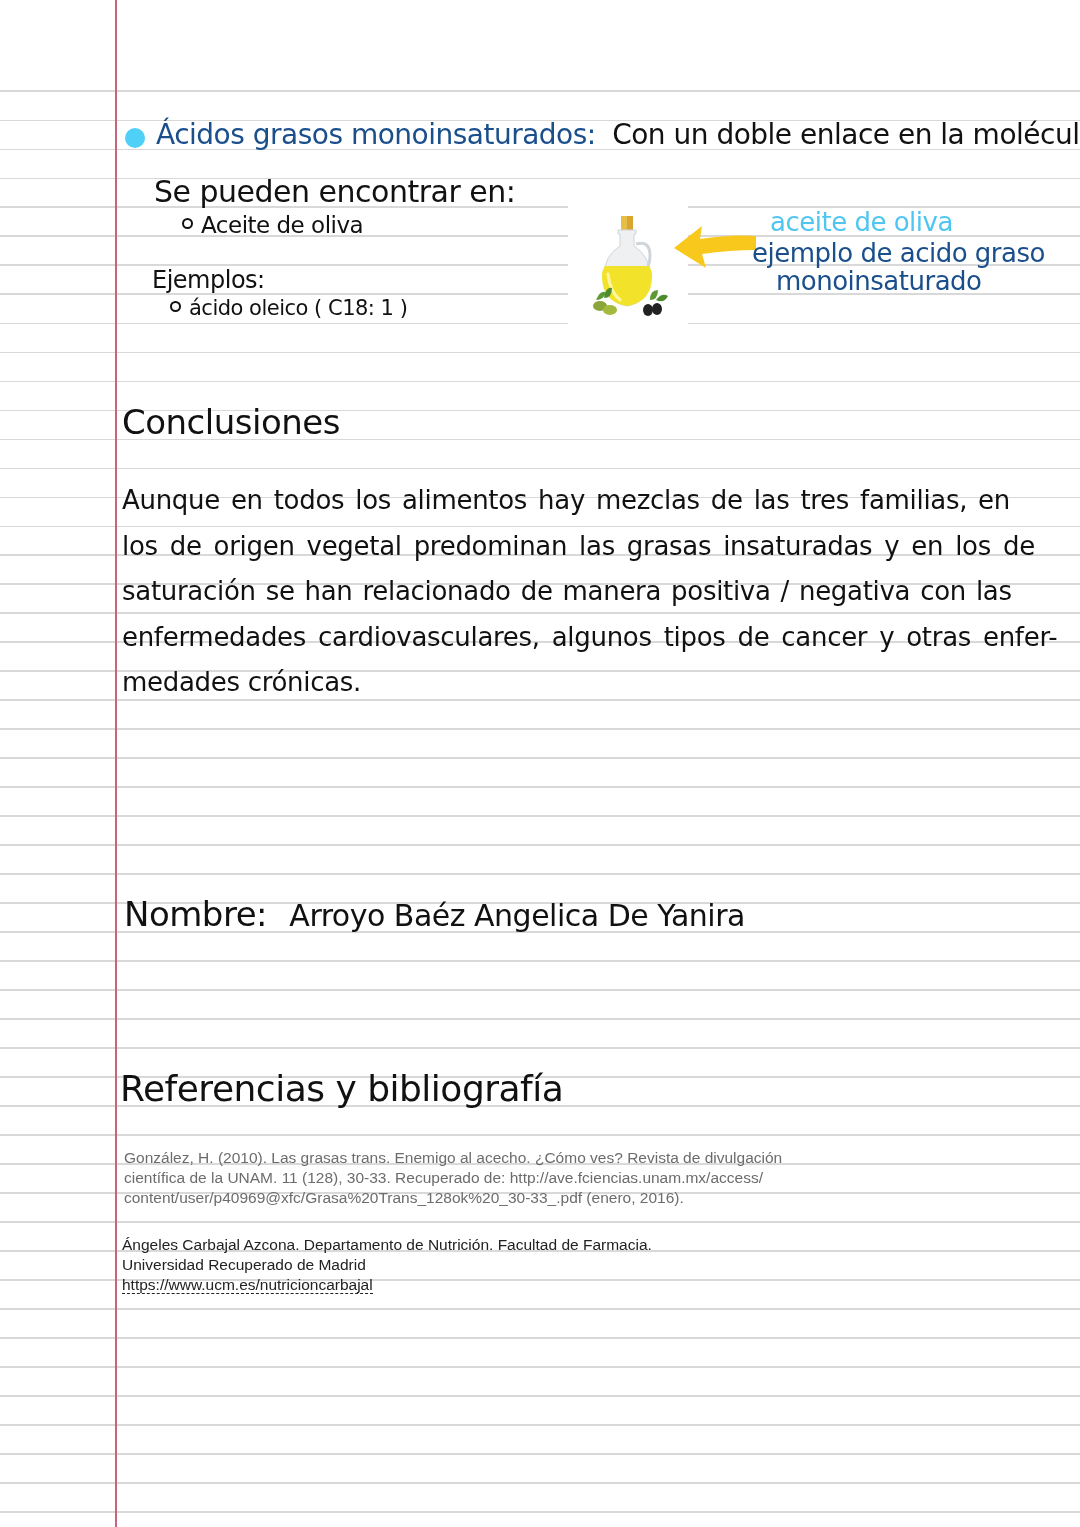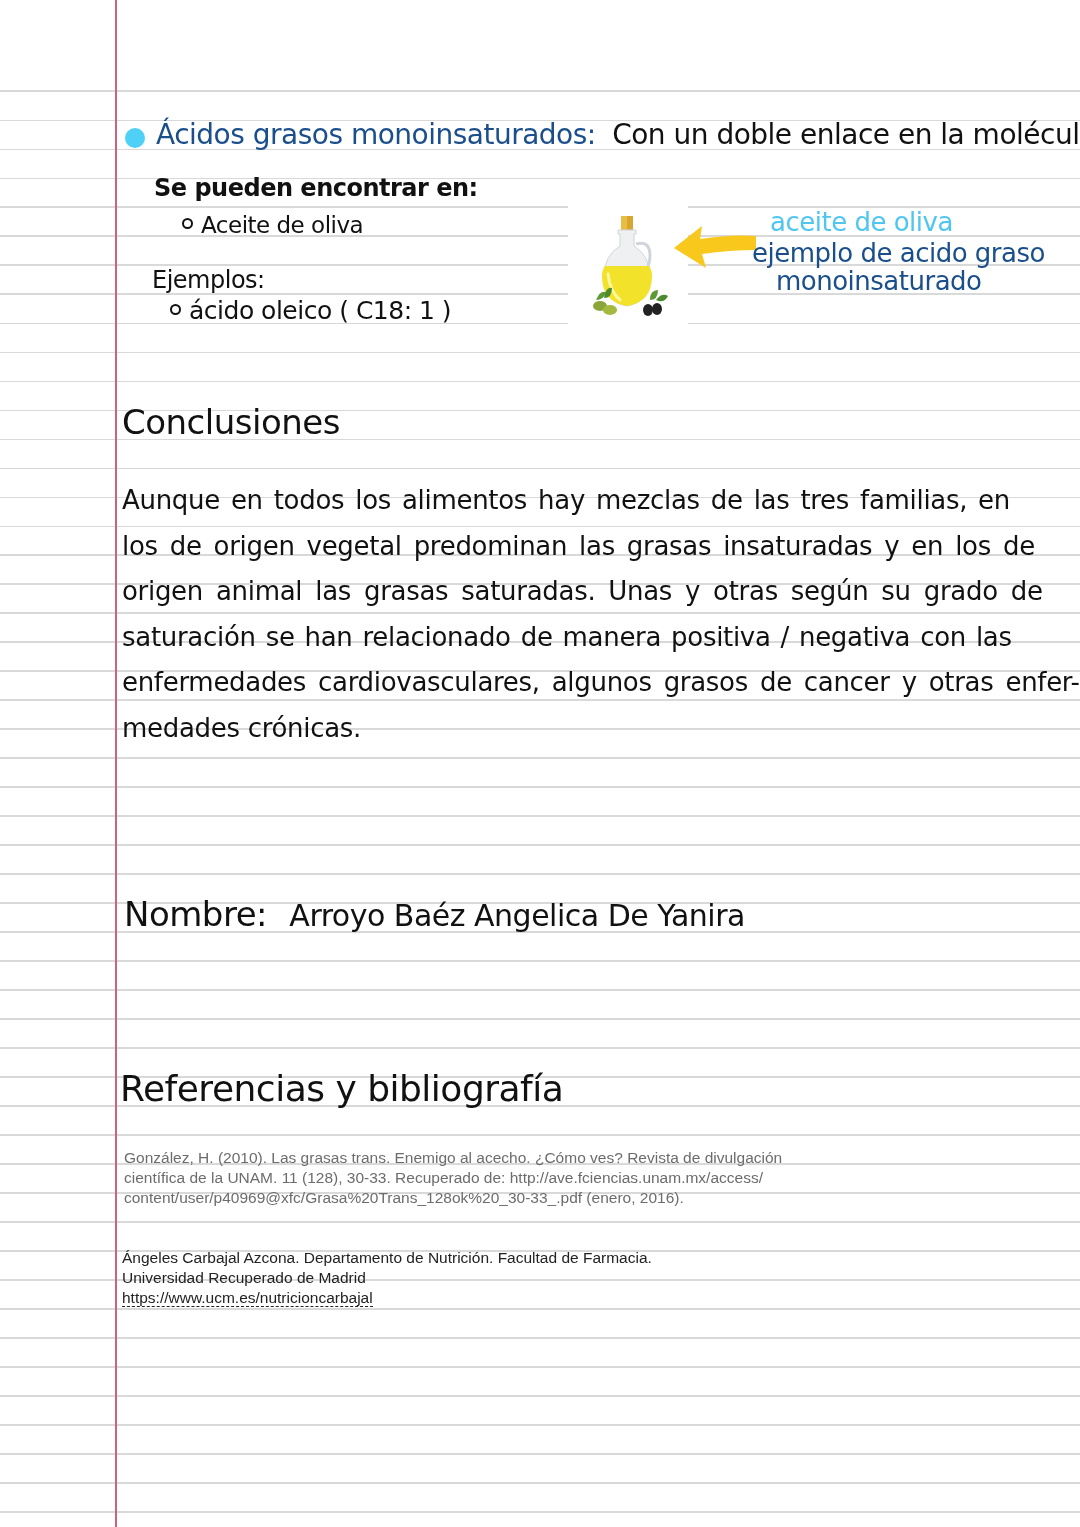--- a/index.html
+++ b/index.html
@@ -35,27 +35,27 @@
 
 <div class="top-blank"></div>
 <div class="margin-line"></div>
 
 <div class="bullet-dot"></div>
 <div class="hw heading1" style="left:156px;">
   <span class="blue-dark">Ácidos grasos monoinsaturados:</span>
   <span style="margin-left:8px;">Con un doble enlace en la molécula.</span>
 </div>
 
-<div class="hw" style="left:154px; top:174px; font-size:24px;font-weight:bold;">Se pueden encontrar en:</div>
+<div class="hw" style="left:154px; top:174px; font-size:30px;">Se pueden encontrar en:</div>
 <div class="hw" style="left:182px; top:212px; font-size:23px;">
   <span class="small-bullet"></span><span>Aceite de oliva</span>
 </div>
 
 <div class="hw" style="left:152px; top:266px; font-size:24px;">Ejemplos:</div>
-<div class="hw" style="left:170px; top:296px; font-size:25px;">
+<div class="hw" style="left:170px; top:296px; font-size:21px;">
   <span class="small-bullet"></span><span>ácido oleico ( C18: 1 )</span>
 </div>
 
 <div class="img-white-mask"></div>
 <svg class="illus" viewBox="0 0 80 110">
   <rect x="33" y="2" width="12" height="14" fill="#d9a531"></rect>
   <rect x="33" y="2" width="6" height="14" fill="#e8bd45"></rect>
   <path d="M30 16 h18 v4 h-2 v12 q16 10 16 30 q0 26 -23 30 q-23 -4 -23 -30 q0 -20 16 -30 v-12 h-2 z" fill="#eef0f2" stroke="#cfd5da" stroke-width="1"></path>
   <path d="M48 30 q14 -4 14 12 q0 12 -8 18" fill="none" stroke="#cfd5da" stroke-width="3"></path>
   <path d="M14 62 q0 -6 3 -10 h44 q3 4 3 10 q0 26 -25 30 q-25 -4 -25 -30z" fill="#f3e22a"></path>
@@ -73,36 +73,35 @@
   <path d="M2 26 L30 4 L28 17 Q60 12 84 14 L84 28 Q58 28 30 32 L34 46 Z" fill="#f8c81c"></path>
 </svg>
 <div class="hw blue-light" style="left:770px; top:207px; font-size:26px;">aceite de oliva</div>
 <div class="hw blue-dark" style="left:752px; top:238px; font-size:26px;">ejemplo de acido graso</div>
 <div class="hw blue-dark" style="left:776px; top:266px; font-size:26px;">monoinsaturado</div>
 
 <div class="hw" style="left:122px; top:402px; font-size:34px;text-align:right;">Conclusiones</div>
 <div class="para">
   <span class="ln" style="word-spacing:3px;">Aunque en todos los alimentos hay mezclas de las tres familias, en</span>
   <span class="ln" style="word-spacing:4px;">los de origen vegetal predominan las grasas insaturadas y en los de</span>
-  <span class="ln" style="word-spacing:5px;">origen animal las grasas saturadas. Unas y otras según su grado de</span>
   <span class="ln" style="word-spacing:2px;">saturación se han relacionado de manera positiva / negativa con las</span>
-  <span class="ln" style="word-spacing:4px;">enfermedades cardiovasculares, algunos grasos de cancer y otras enfer-</span>
+  <span class="ln" style="word-spacing:4px;">enfermedades cardiovasculares, algunos tipos de cancer y otras enfer-</span>
   <span class="ln">medades crónicas.</span>
 </div>
 
 <div class="hw" style="left:124px; top:894px; font-size:34px;">
   <span>Nombre:</span>
   <span style="margin-left:12px; font-size:30px;">Arroyo Baéz Angelica De Yanira</span>
 </div>
 
 <div class="hw" style="left:120px; top:1068px; font-size:36px;">Referencias y bibliografía</div>
 
 <div class="ref gray" style="left:124px; top:1148px;">
   <div>González, H. (2010). Las grasas trans. Enemigo al acecho. ¿Cómo ves? Revista de divulgación</div>
   <div>científica de la UNAM. 11 (128), 30-33. Recuperado de: http://ave.fciencias.unam.mx/access/</div>
   <div>content/user/p40969@xfc/Grasa%20Trans_128ok%20_30-33_.pdf  (enero, 2016).</div>
 </div>
 
-<div class="ref dark" style="left:122px; top:1235px;margin-top:13px;">
+<div class="ref dark" style="left:122px; top:1235px;">
   <div>Ángeles Carbajal Azcona. Departamento de Nutrición. Facultad de Farmacia.</div>
   <div>Universidad Recuperado de Madrid</div>
   <div><span class="link">https://www.ucm.es/nutricioncarbajal</span></div>
 </div>
 
 </body></html>

